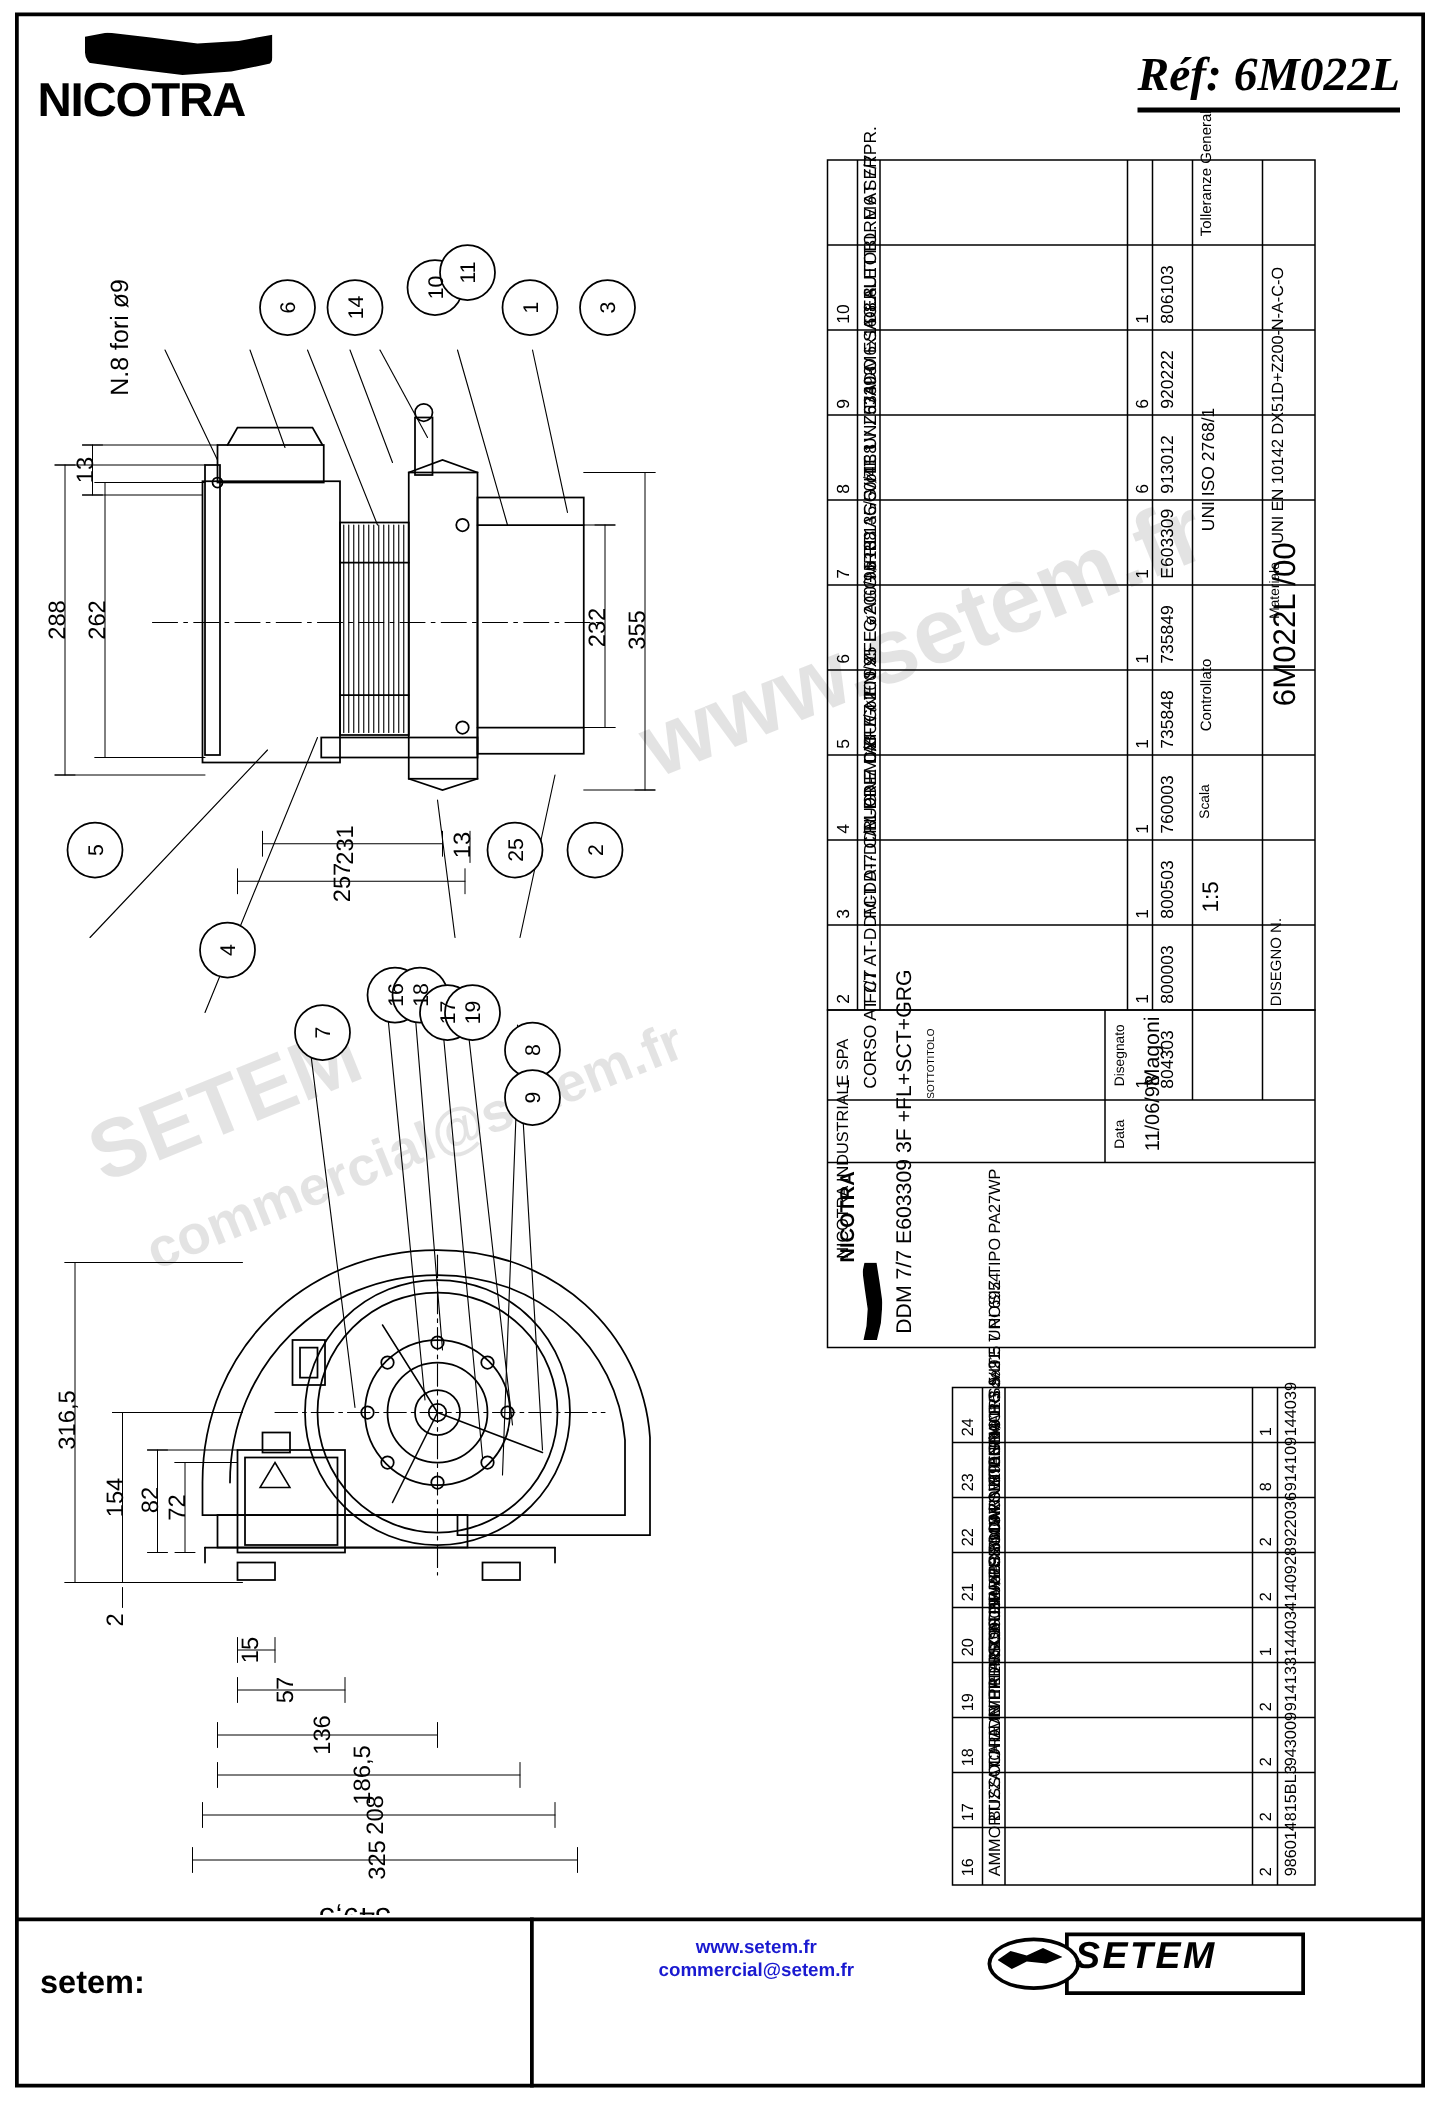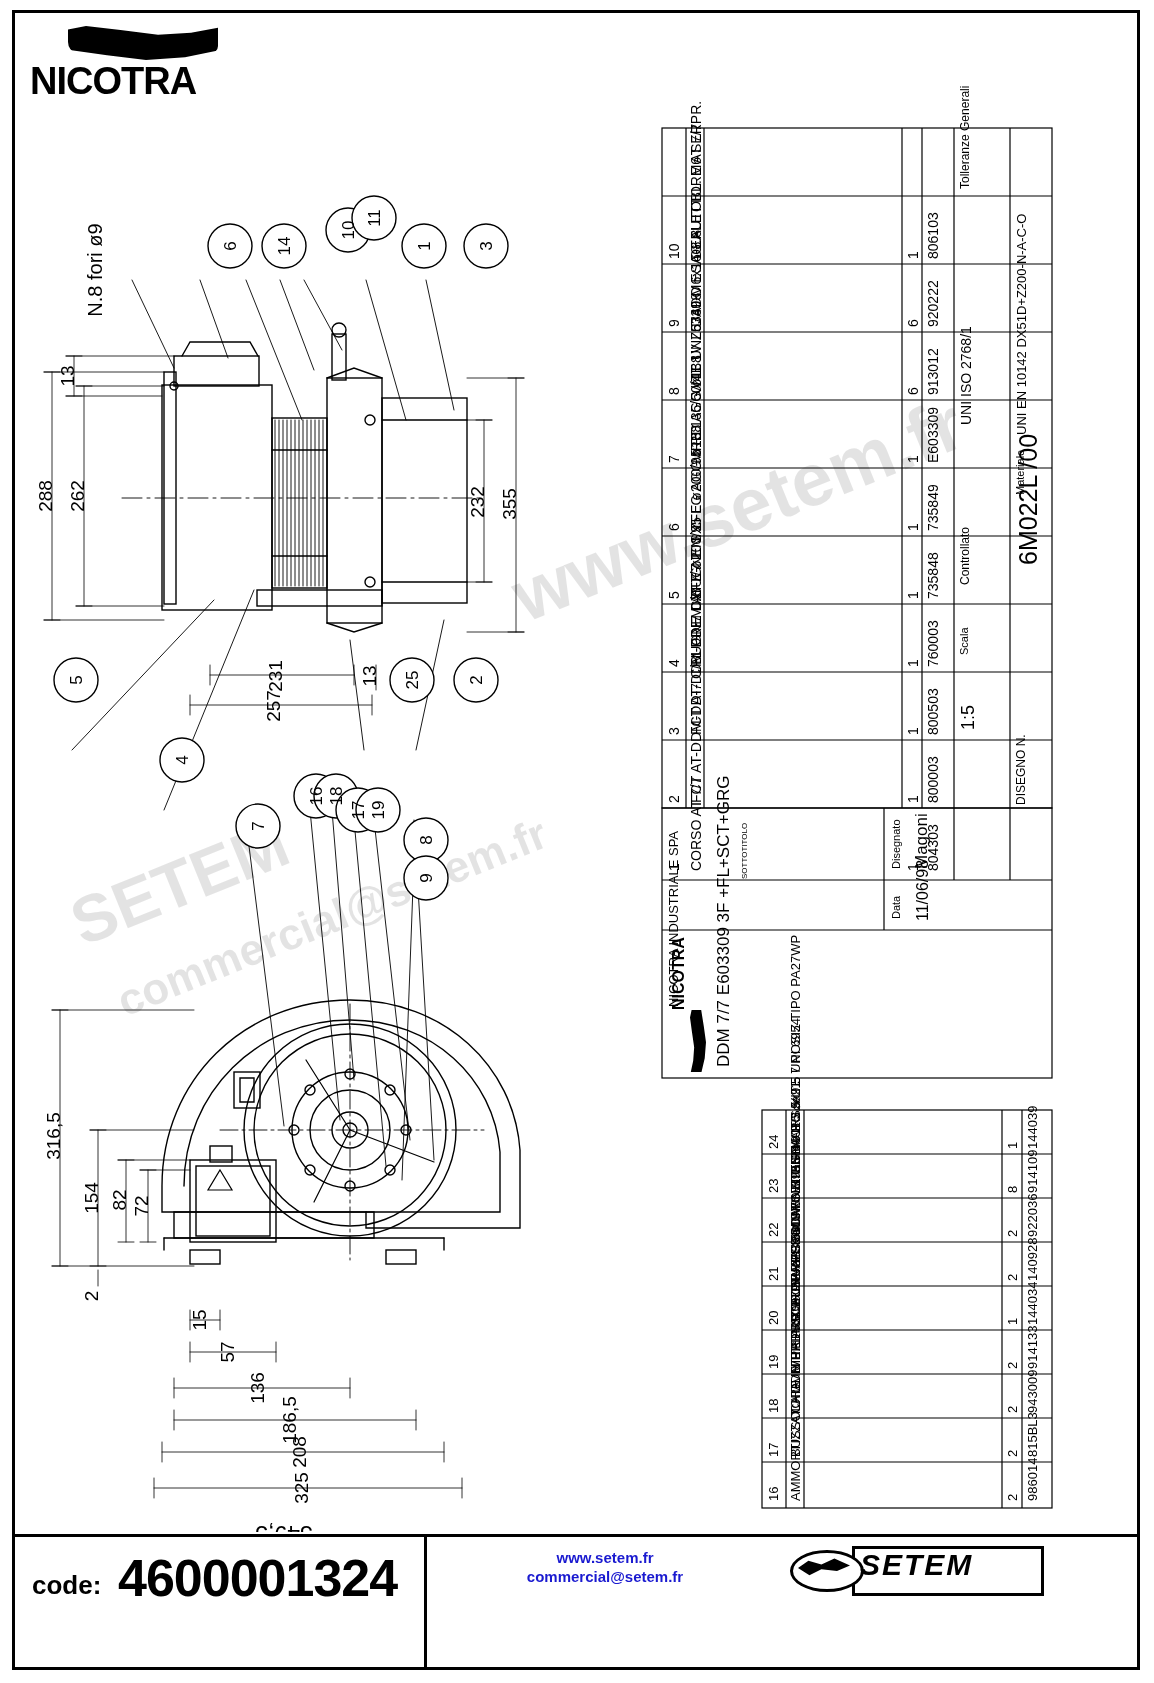--- a/index.html
+++ b/index.html
@@ -208,20 +208,21 @@
 </head>
 <body>
 
 <div id="page">
   <div class="frame"></div>
 
   <div class="logo-wrap">
     <div class="logo-swoosh"></div>
     <div class="logo-text">NICOTRA</div>
   </div>
+  <div class="ref-title">Réf: 6M022L</div>
 
   <div class="wm wm1">www.setem.fr</div>
   <div class="wm wm2">SETEM</div>
   <div class="wm wm3">commercial@setem.fr</div>
 
   <div class="drawing">
     <svg class="dwg" width="1124" height="1412" viewBox="0 0 1124 1412" xmlns="http://www.w3.org/2000/svg">
       <g fill="none" stroke="#000" stroke-width="1.4" stroke-linecap="round">
 
         <rect x="148" y="265" width="110" height="225"></rect>
@@ -658,22 +659,21 @@
         <div style="position: absolute; left: 991px; top: 1337px; transform: rotate(-90deg); transform-origin: left top; font-family: &quot;Liberation Sans&quot;, sans-serif; font-size: 13px; white-space: nowrap;">2</div>
         <div style="position: absolute; left: 1011px; top: 1337px; transform: rotate(-90deg); transform-origin: left top; font-family: &quot;Liberation Sans&quot;, sans-serif; font-size: 13px; white-space: nowrap;">815BL3</div>
         <div style="position: absolute; left: 752px; top: 1381px; transform: rotate(-90deg); transform-origin: left top; font-family: &quot;Liberation Sans&quot;, sans-serif; font-size: 13px; white-space: nowrap;">16</div>
         <div style="position: absolute; left: 774px; top: 1381px; transform: rotate(-90deg); transform-origin: left top; font-family: &quot;Liberation Sans&quot;, sans-serif; font-size: 13px; white-space: nowrap;">AMMORTIZZATORE IN EPDM X DDM</div>
         <div style="position: absolute; left: 991px; top: 1381px; transform: rotate(-90deg); transform-origin: left top; font-family: &quot;Liberation Sans&quot;, sans-serif; font-size: 13px; white-space: nowrap;">2</div>
         <div style="position: absolute; left: 1011px; top: 1381px; transform: rotate(-90deg); transform-origin: left top; font-family: &quot;Liberation Sans&quot;, sans-serif; font-size: 13px; white-space: nowrap;">986014</div>
       </div>
   </div>
 
   <div class="footer-rule"></div>
-  <div class="code-label">code:</div>
-  <div class="code-value">4600001324</div>
+  <div class="code-label">setem:</div>
   <div class="footer-vline1"></div>
   <div class="setem-web">
     <div>www.setem.fr</div>
     <div>commercial@setem.fr</div>
   </div>
   <div class="setem-logo">
     <div class="setem-logo-box"></div>
     <div class="setem-logo-oval"></div>
     <div class="setem-logo-bird"></div>
     <div class="setem-logo-text">SETEM</div>

